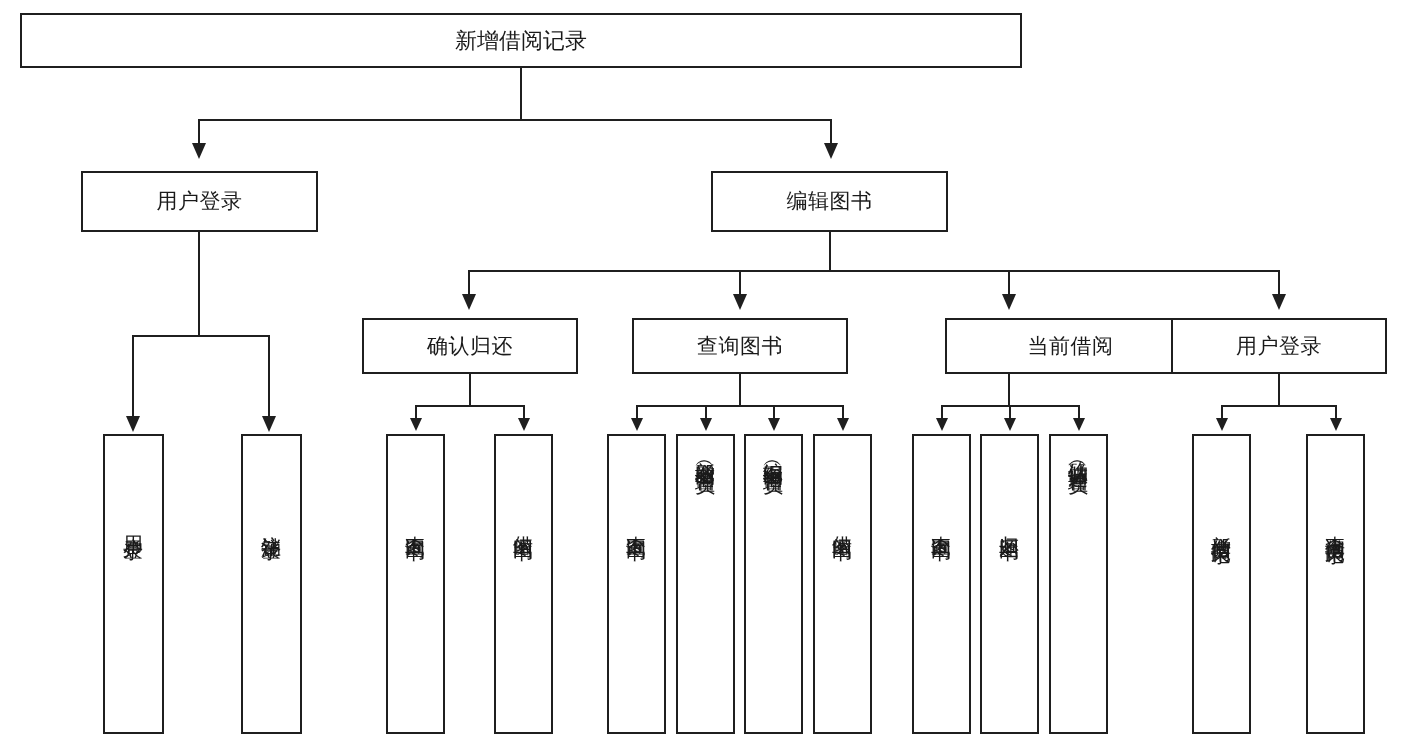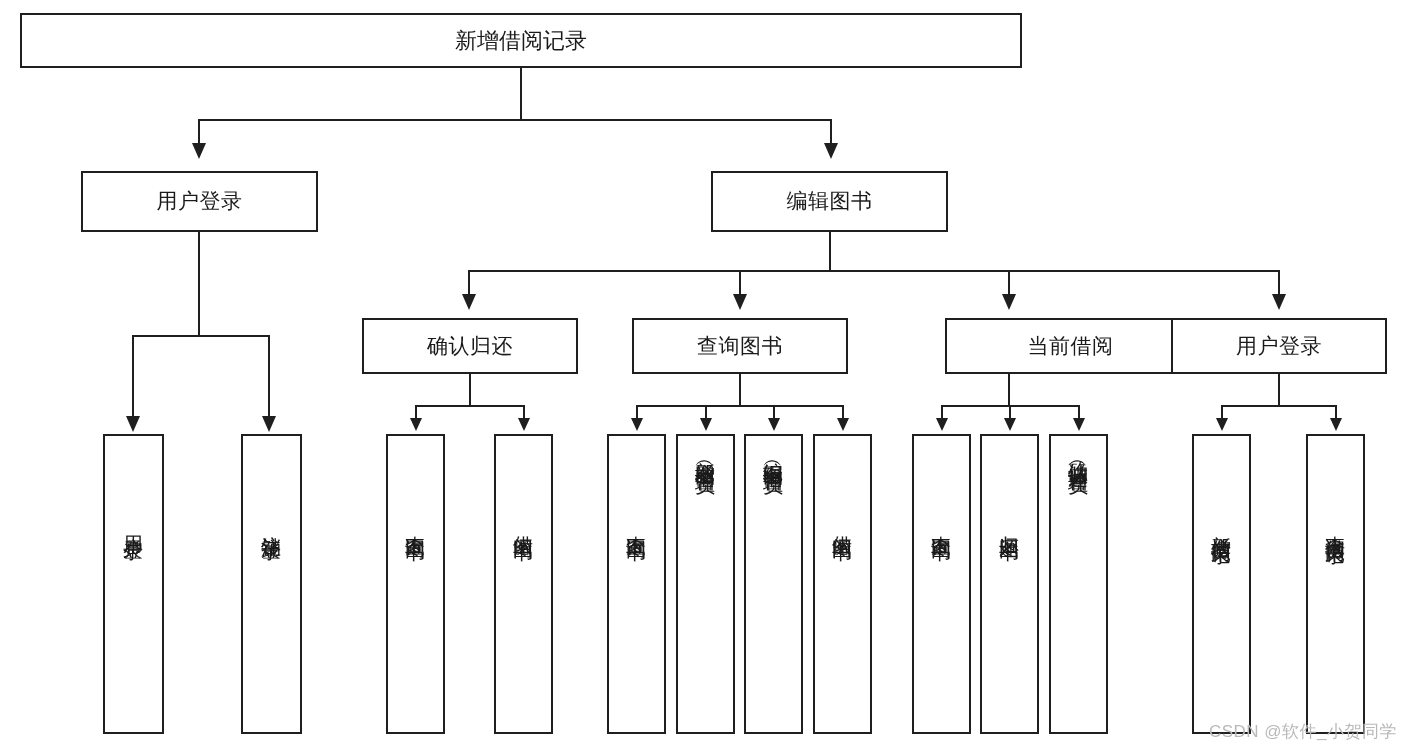--- a/index.html
+++ b/index.html
@@ -213,15 +213,14 @@
     <span class="vtext">确认归还（管理员）</span>
   </div>
 
   <div class="node v mid" style="left:1192px; top:434px; width:59px; height:300px;">
     <span class="vtext">新增借阅记录</span>
   </div>
   <div class="node v mid" style="left:1306px; top:434px; width:59px; height:300px;">
     <span class="vtext">查询借阅记录</span>
   </div>
 
-  <div id="watermark">CSDN @软件_小贺同学</div>
 
 </div>
 
 </body></html>

